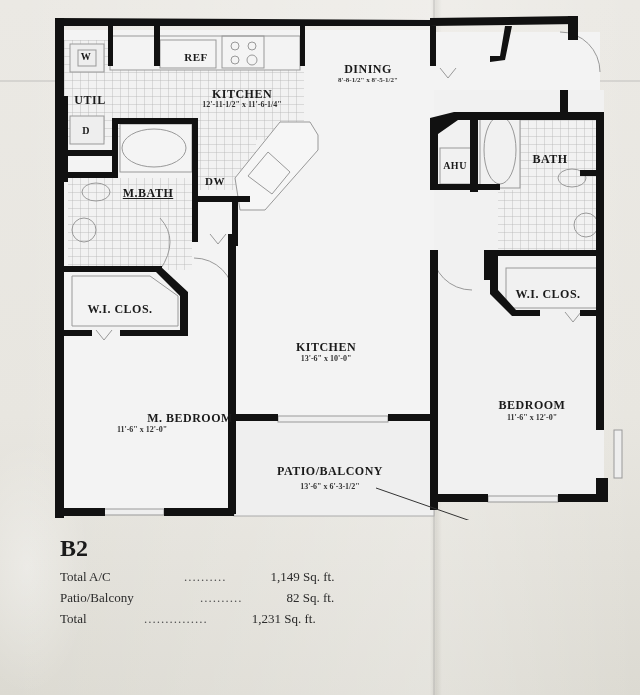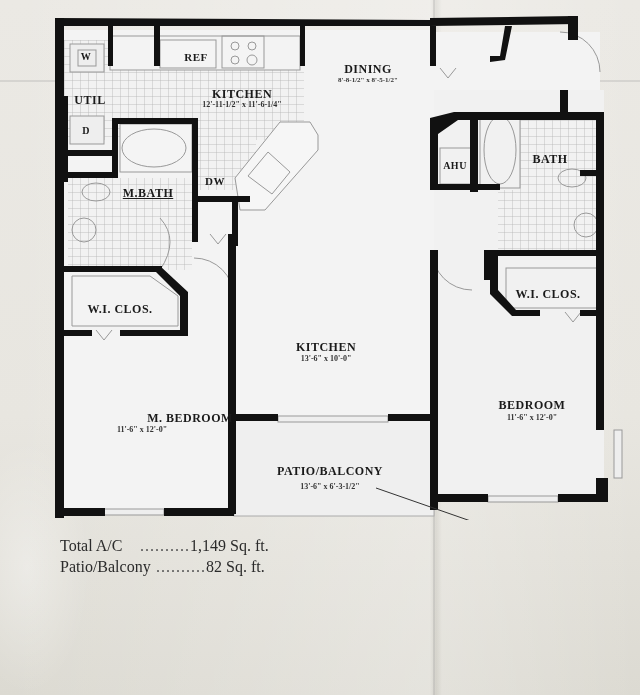--- a/index.html
+++ b/index.html
@@ -21,21 +21,21 @@
     position:absolute; font-weight:bold; color:#1a1a1a; letter-spacing:0.5px;
     white-space:nowrap; transform: translateX(-50%); text-align:center;
   }
   .room-dim {
     position:absolute; font-size:8px; color:#333; white-space:nowrap;
     transform: translateX(-50%); font-weight:bold;
   }
   .info { position:absolute; left:60px; top:535px; color:#2b2b2b; }
   .unit-name { font-size:24px; font-weight:bold; color:#1a1a1a; margin-bottom:4px; }
   .info-line { font-size:13px; line-height:22px; white-space:nowrap; }
-  .info-row { display:flex; font-size:16px; line-height:21px; white-space:nowrap; }
+  .info-row { display:flex; font-size:13px; line-height:21px; white-space:nowrap;gap:44px; }
   .info-row .lbl { width:80px; }
   .info-row .dots { letter-spacing:1px; color:#555; }
   .leaf {
     position:absolute; left:0; top:440px; width:90px; height:255px;
     background: radial-gradient(ellipse at 30% 50%, rgba(255,255,255,0.35), rgba(255,255,255,0) 70%);
   }
 </style>
 </head>
 <body>
 
@@ -190,23 +190,29 @@
 <div class="room-label" style="left:326px;top:340px;font-size:12px;">KITCHEN</div>
 <div class="room-dim" style="left:326px;top:354px;">13'-6" x 10'-0"</div>
 <div class="room-label" style="left:142px;top:411px;font-size:12px;margin-left:48px;">M. BEDROOM</div>
 <div class="room-dim" style="left:142px;top:425px;">11'-6" x 12'-0"</div>
 <div class="room-label" style="left:532px;top:398px;font-size:12px;">BEDROOM</div>
 <div class="room-dim" style="left:532px;top:413px;">11'-6" x 12'-0"</div>
 <div class="room-label" style="left:330px;top:464px;font-size:12px;">PATIO/BALCONY</div>
 <div class="room-dim" style="left:330px;top:482px;">13'-6" x 6'-3-1/2"</div>
 
 <div class="info">
+  <div class="unit-name">B2</div>
   <div class="info-row">
     <span class="lbl">Total A/C</span>
     <span class="dots">..........</span>
     <span>1,149 Sq. ft.</span>
   </div>
   <div class="info-row">
     <span class="lbl" style="width:96px">Patio/Balcony</span>
     <span class="dots">..........</span>
     <span>82 Sq. ft.</span>
   </div>
+  <div class="info-row">
+    <span class="lbl" style="width:40px">Total</span>
+    <span class="dots">...............</span>
+    <span>1,231 Sq. ft.</span>
+  </div>
 </div>
 
 </body></html>

